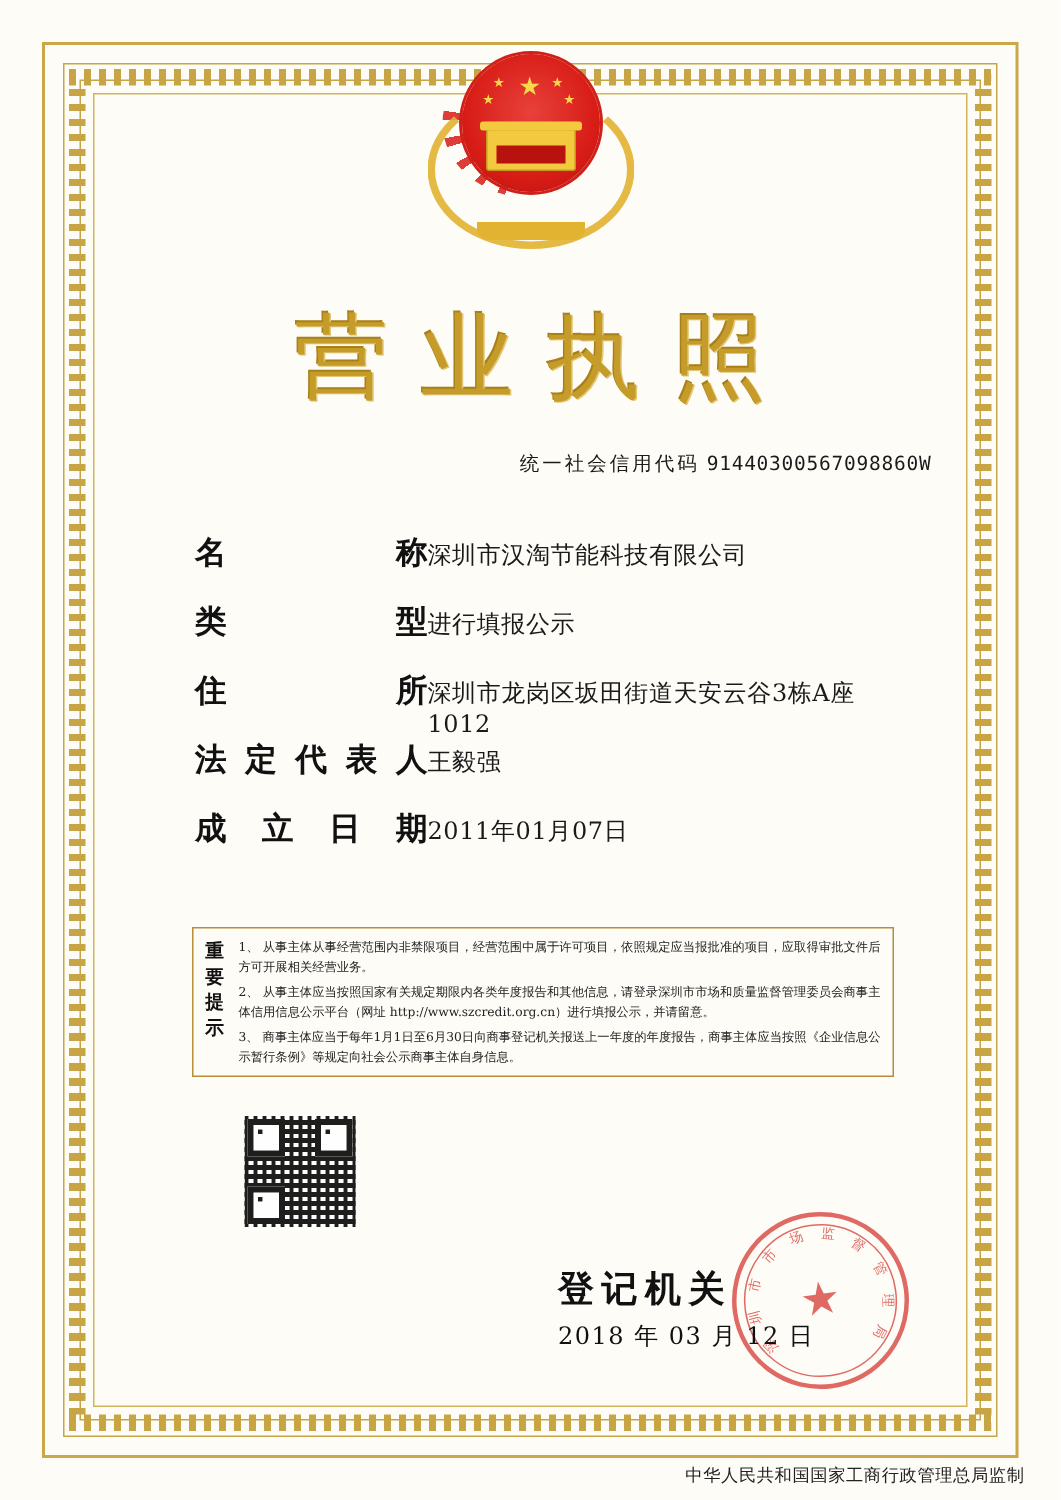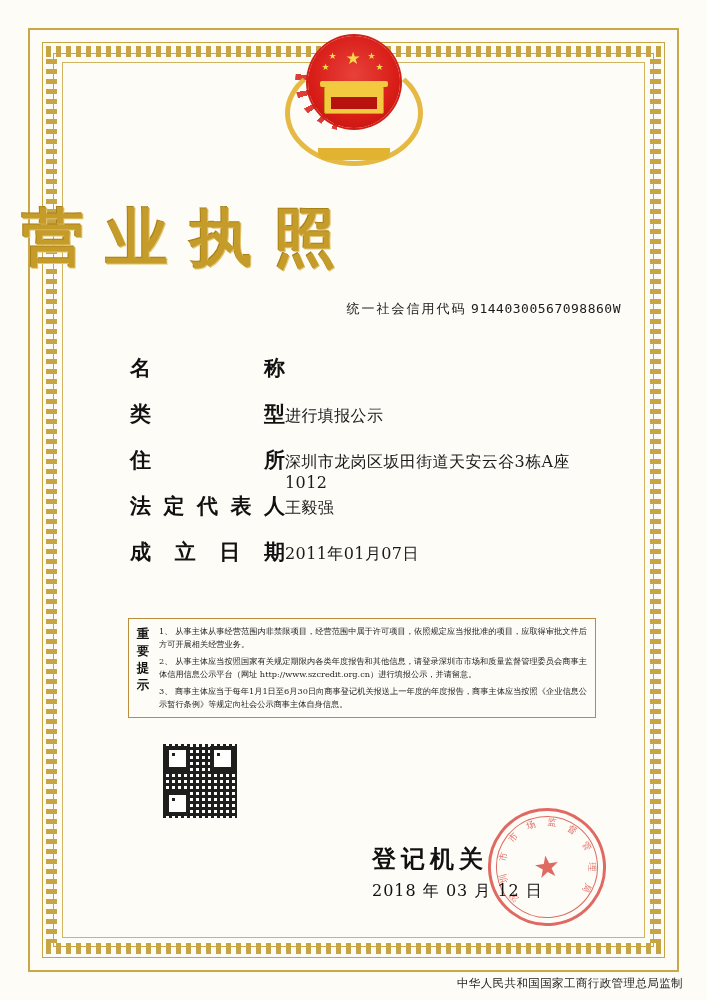--- a/index.html
+++ b/index.html
@@ -179,22 +179,23 @@
     background: #e2b231;
     border-radius: 0 0 8px 8px;
   }
 
   
   .title {
     position: absolute;
     left: 0;
     top: 196px;
     width: 100%;
-    font-family: "DejaVu Serif", "Liberation Serif", serif;
-    font-weight: bold;
+    text-align: center;
+    font-family: "DejaVu Serif", "Liberation Serif", serif;
+    font-weight: normal;
     font-size: 62px;
     letter-spacing: 22px;
     text-indent: 22px;
     color: #c59b2a;
     text-shadow: 1px 1px 0 #e3c572, -1px -1px 0 #a8801a;
   }
 
   .credit-code {
     position: absolute;
     right: 86px;
@@ -415,20 +416,21 @@
     <span class="cc-value">91440300567098860W</span>
   </div>
 
   <div class="fields">
 
     <div class="field-row">
       <div class="field-label">
         <span>名</span>
         <span>称</span>
       </div>
+      <div class="field-value">深圳市汉淘节能科技有限公司</div>
     </div>
 
     <div class="field-row">
       <div class="field-label">
         <span>类</span>
         <span>型</span>
       </div>
       <div class="field-value">进行填报公示</div>
     </div>
 

